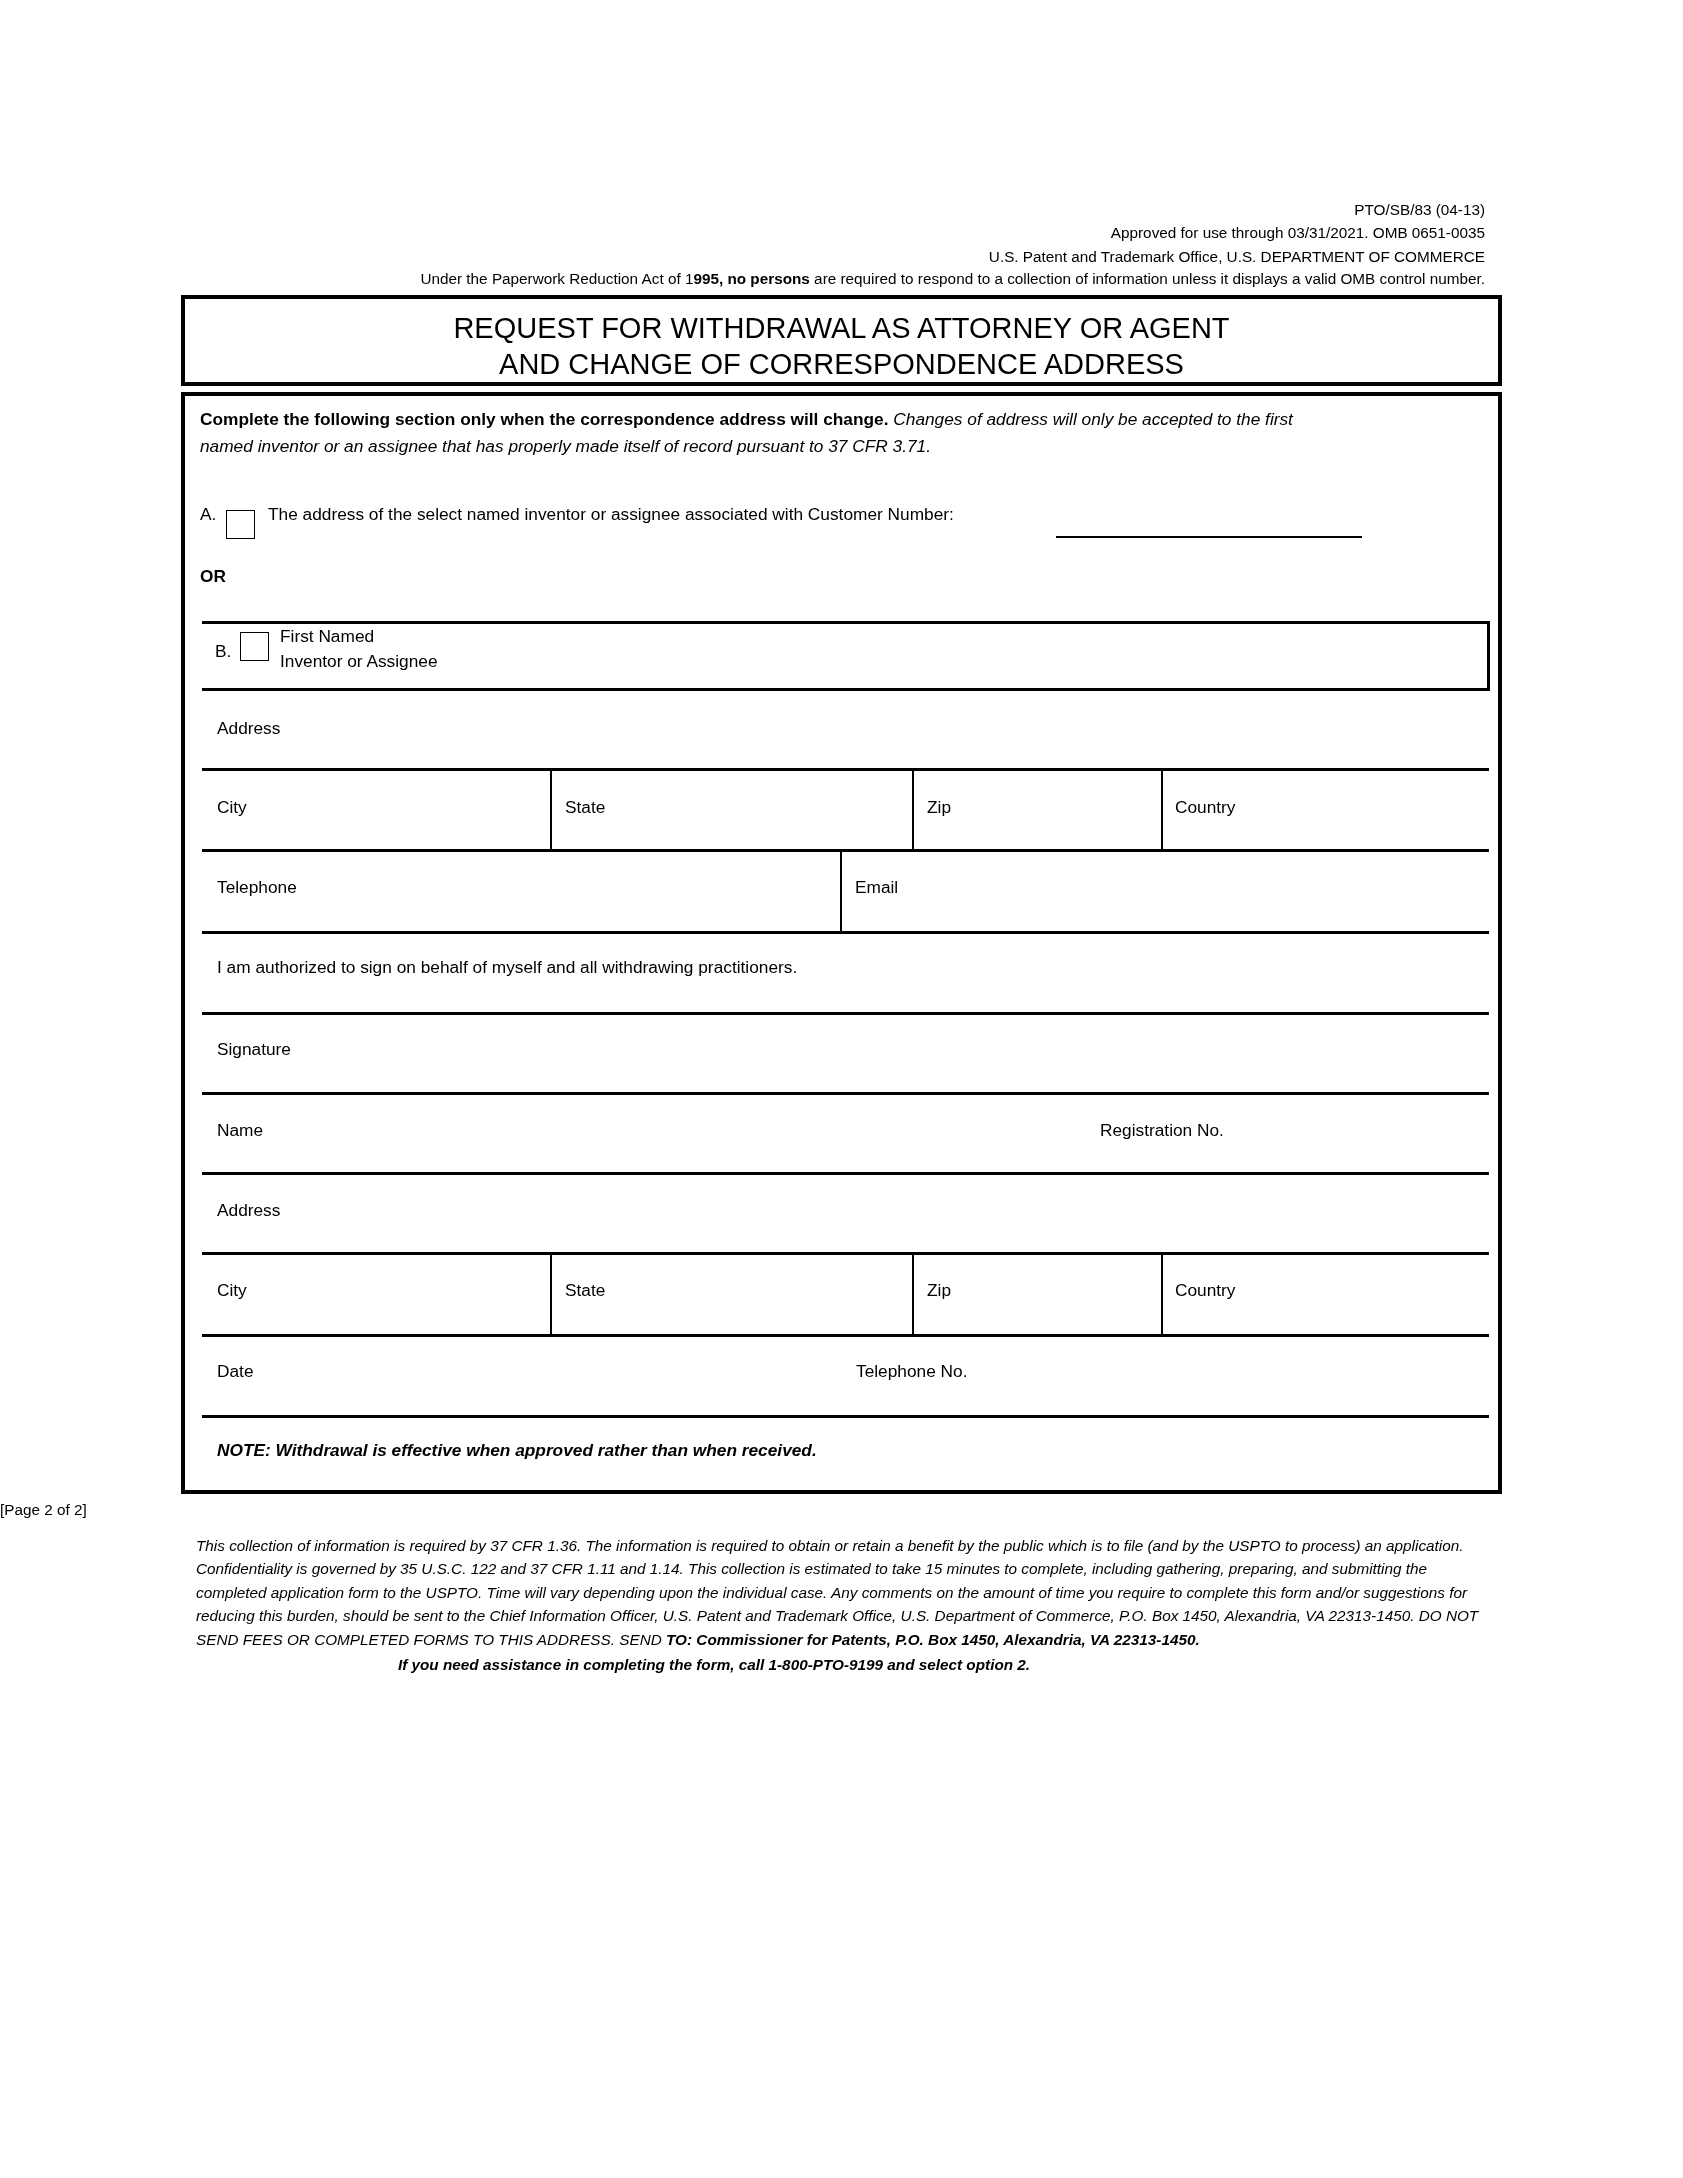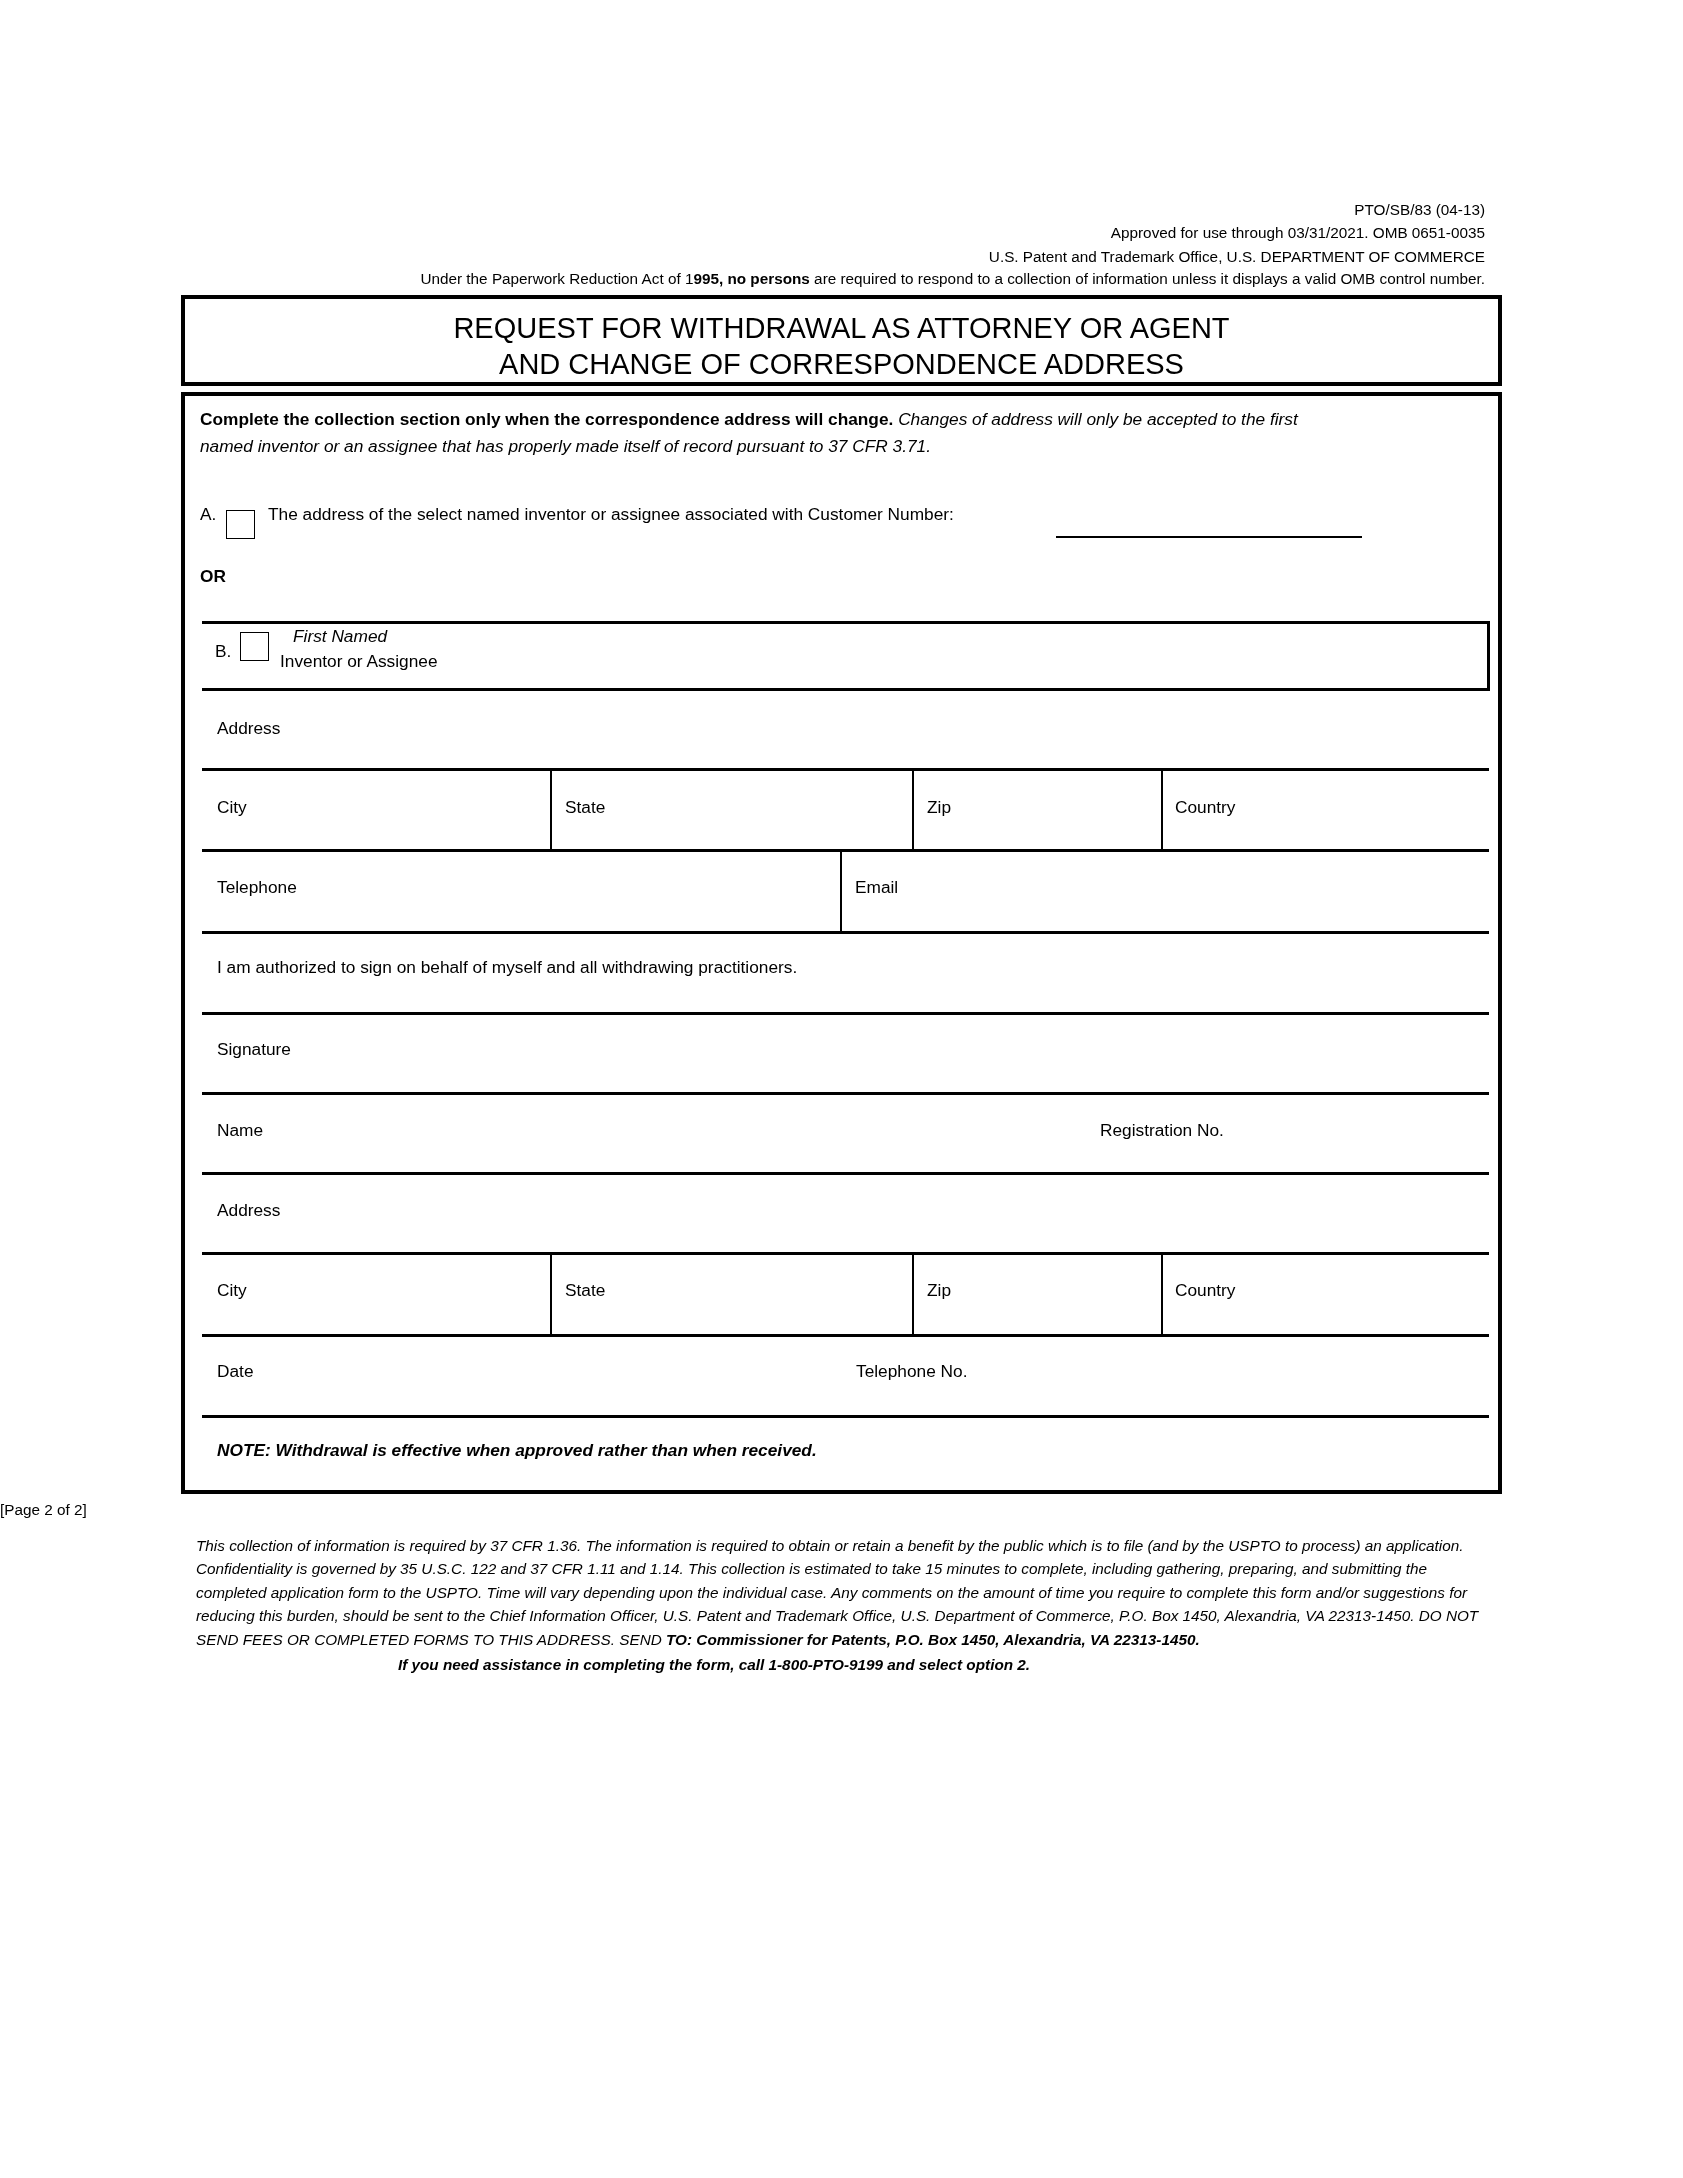--- a/index.html
+++ b/index.html
@@ -29,39 +29,39 @@
 </div>
 
 <div class="title-box">
   <div class="title-line" style="top:49px;">AND CHANGE OF CORRESPONDENCE ADDRESS</div>
   <div class="title-line" style="top:13px;">REQUEST FOR WITHDRAWAL AS ATTORNEY OR AGENT</div>
 </div>
 
 <div class="form-box">
 
   <div class="para" style="top:10px;">
-    <b>Complete the collection section only when the correspondence address will change.</b><i> Changes of address will only be accepted to the first</i>
+    <b>Complete the following section only when the correspondence address will change.</b><i> Changes of address will only be accepted to the first</i>
   </div>
   <div class="para" style="top:37px;">
     <i>named inventor or an assignee that has properly made itself of record pursuant to 37 CFR 3.71.</i>
   </div>
 
   <div class="para" style="top:105px;">A.</div>
   <div class="checkbox" style="left:41px; top:114px;"></div>
   <div class="para" style="left:83px; top:105px;">The address of the select named inventor or assignee associated with Customer Number:</div>
   <div class="cust-line" style="left:871px; top:140px; width:306px;"></div>
 
   <div class="para" style="top:167px; font-weight:bold;">OR</div>
 
   <div class="hline" style="top:225px;"></div>
   <div class="hline" style="top:292px;"></div>
   <div class="vline" style="left:1302px; top:225px; height:70px; width:3px;"></div>
   <div class="cell-label" style="left:30px; top:245px;">B.</div>
   <div class="checkbox" style="left:55px; top:236px;"></div>
-  <div class="cell-label" style="left:108px; top:230px;font-style:italic;">First Named</div>
+  <div class="cell-label" style="left:95px; top:230px;">First Named</div>
   <div class="cell-label" style="left:95px; top:255px;">Inventor or Assignee</div>
 
   <div class="cell-label" style="left:32px; top:322px;">Address</div>
   <div class="hline" style="top:372px;"></div>
 
   <div class="cell-label" style="left:32px; top:401px;">City</div>
   <div class="vline" style="left:365px; top:375px; height:79px;"></div>
   <div class="cell-label" style="left:380px; top:401px;">State</div>
   <div class="vline" style="left:727px; top:375px; height:79px;"></div>
   <div class="cell-label" style="left:742px; top:401px;">Zip</div>

